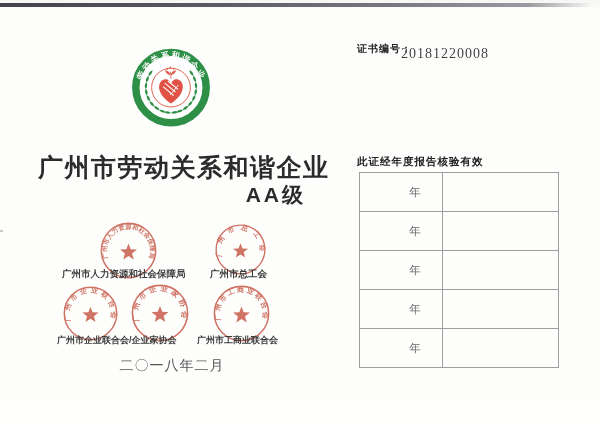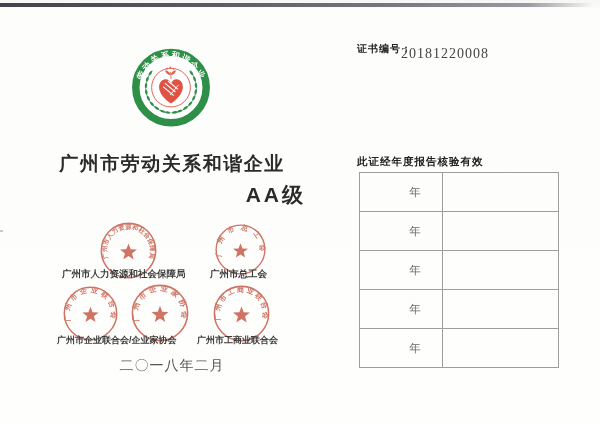--- a/index.html
+++ b/index.html
@@ -8,22 +8,22 @@
     background:linear-gradient(180deg,#f6f6f4 0px,#fdfdfc 10px,#fefefd 100%);
     font-family:"Liberation Sans",sans-serif;color:#2d2d2d;
   }
   .top-line{position:absolute;top:3px;left:0;width:100%;height:4px;
     background:linear-gradient(90deg,#43434b 0%,#5a5a60 35%,#77777d 65%,#9a9aa0 88%,rgba(200,200,205,0) 99%);}
   .edge-tick{position:absolute;left:0;top:230px;width:3px;height:2px;background:#c9c9c9;}
 
   
   .logo{position:absolute;left:127px;top:47px;width:88px;height:97px;}
   .lgRingText{fill:#ffffff;font-size:9.5px;font-weight:bold;letter-spacing:1.6px;}
-  .title1{position:absolute;left:38px;top:151px;width:268px;text-align:center;
-    font-size:19px;font-weight:bold;letter-spacing:1.5px;color:#2b2b2b;white-space:nowrap;}
+  .title1{position:absolute;left:38px;top:151px;width:268px;text-align:left;
+    font-size:25px;font-weight:bold;letter-spacing:1.5px;color:#2b2b2b;white-space:nowrap;}
   .title2{position:absolute;left:38px;top:181px;width:268px;text-align:right;
     font-size:21px;font-weight:bold;letter-spacing:3px;color:#2b2b2b;}
   .stamp{position:absolute;opacity:.84;z-index:1;}
   .stamp text{font-weight:bold;}
   .s1{left:99px;top:221px;width:59px;height:59px;}
   .s2{left:214px;top:223px;width:53px;height:53px;}
   .s3{left:62px;top:285px;width:57px;height:57px;}
   .s4{left:130px;top:283px;width:60px;height:60px;}
   .s5{left:212px;top:284px;width:59px;height:59px;}
   .sp-long{font-size:10.5px;letter-spacing:0.5px;}

